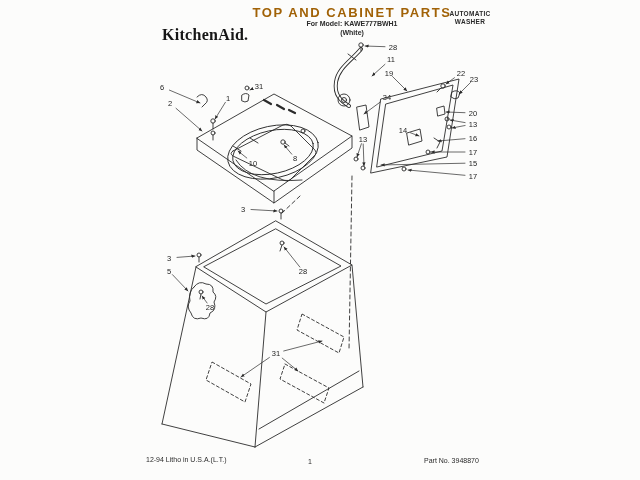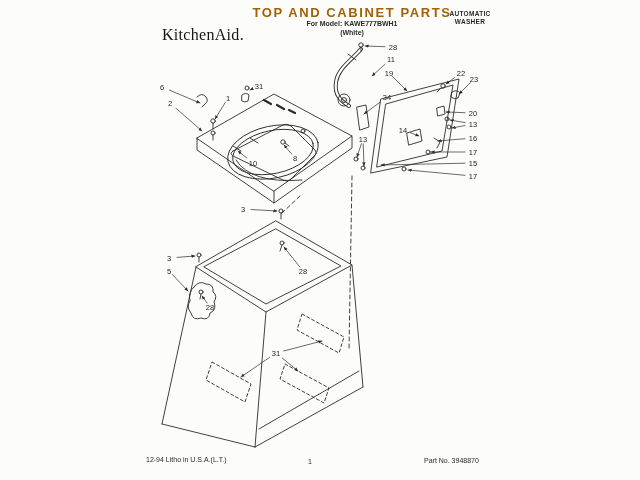--- a/index.html
+++ b/index.html
@@ -4,21 +4,21 @@
 <style>
   html,body{margin:0;padding:0;background:#e9e9e7;}
   .page{
     position:relative;width:640px;height:480px;margin:0 auto;
     background:#fcfcfb;overflow:hidden;
     font-family:"Liberation Sans",sans-serif;color:#1c1c1c;
   }
   .abs{position:absolute;white-space:nowrap;}
   .brand{
     left:162px;top:26px;
-    font-family:"Liberation Serif",serif;font-weight:400;font-size:16px;
+    font-family:"Liberation Serif",serif;font-weight:700;font-size:16px;
     letter-spacing:.3px;color:#161616;
   }
   .title{
     left:352px;top:5px;transform:translateX(-50%);
     font-weight:700;font-size:13px;letter-spacing:1.6px;color:#a16207;
   }
   .model{left:352px;top:20px;transform:translateX(-50%);font-weight:700;font-size:7px;color:#2a2a2a;}
   .finish{left:352px;top:29px;transform:translateX(-50%);font-weight:700;font-size:7px;color:#2a2a2a;}
   .ptype{
     left:435px;top:10px;width:70px;text-align:center;

